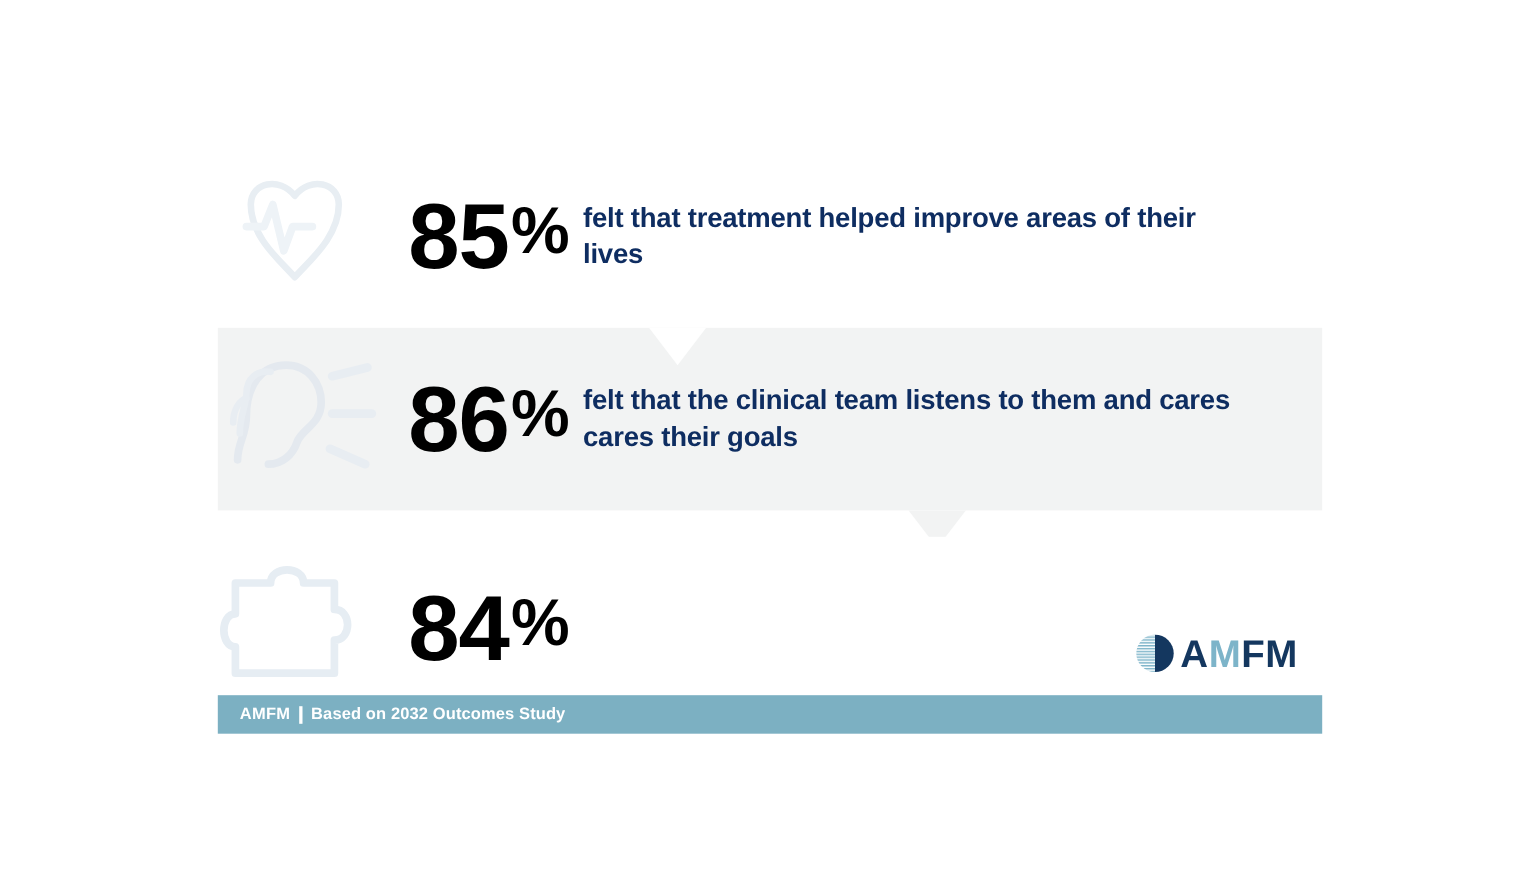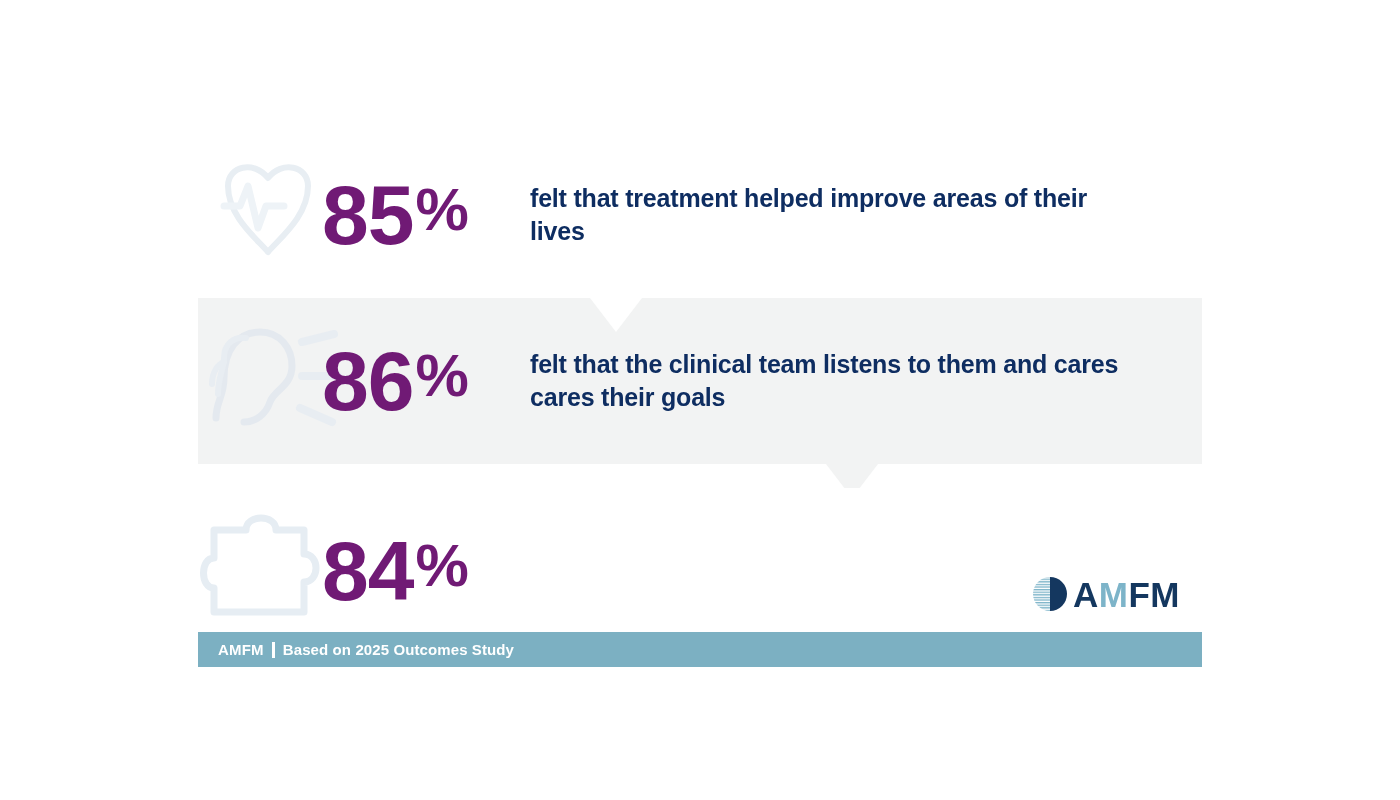--- a/index.html
+++ b/index.html
@@ -76,28 +76,27 @@
     width: 100%;
     height: 100%;
     display: flex;
     align-items: center;
   }
 
   .pct {
     position: absolute;
     left: 96px;
     width: 300px;
-    text-align: left;
-    color: #701a75;
+    text-align: center;
+    color: #000000;
     font-size: 84px;
     font-weight: 800;
     letter-spacing: -1px;
     line-height: 1;
     white-space: nowrap;
-    margin-left: 28px;
   }
   .pct .sign {
     font-size: 60px;
     font-weight: 800;
     vertical-align: 14px;
     letter-spacing: -1px;
     margin-left: 2px;
   }
 
   .caption {
@@ -240,16 +239,16 @@
         <path d="M18 1 A17 17 0 0 0 18 35 Z" fill="url(#stripes)"></path>
         <path d="M18 1 A17 17 0 0 1 18 35 Z" fill="#14375f"></path>
       </svg>
     </span>
     <span class="logo-text"><span class="dk">A</span><span class="lt">M</span><span class="dk">F</span><span class="dk">M</span></span>
   </div>
 
   <div class="footer">
     <span class="footer-brand">AMFM</span>
     <span class="footer-sep"></span>
-    <span class="footer-note">Based on 2025 Outcomes Study</span>
+    <span class="footer-note">Based on 2032 Outcomes Study</span>
   </div>
 
 </div>
 
 </body></html>

